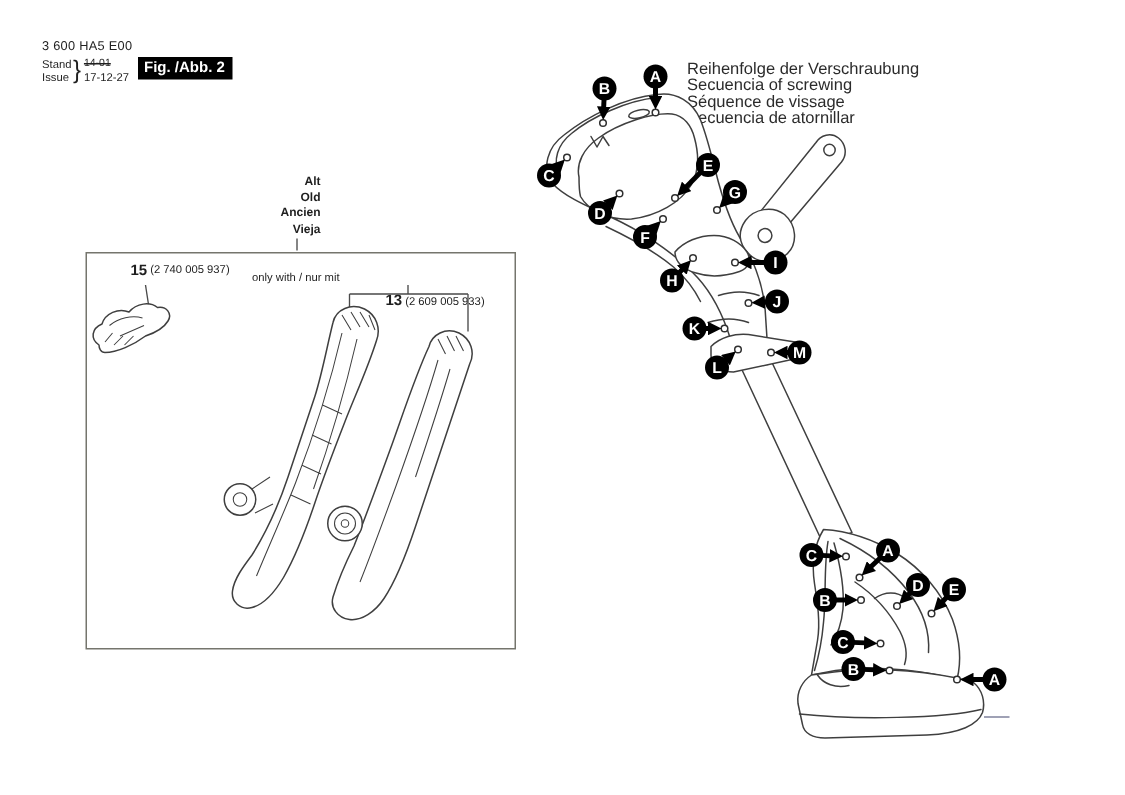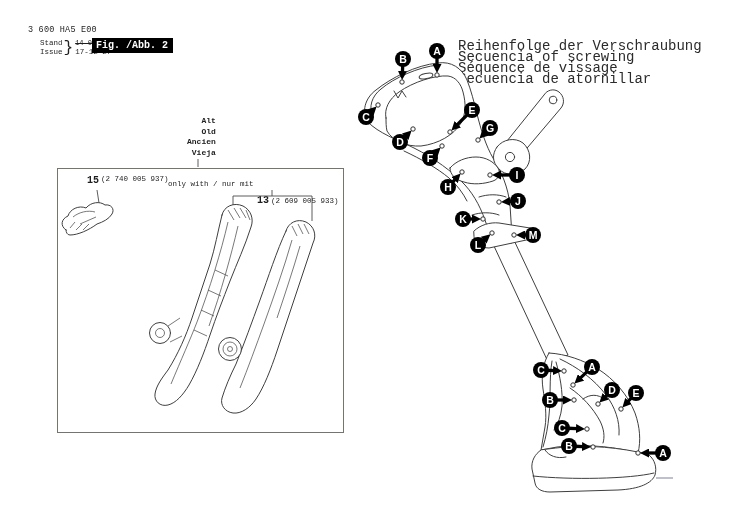--- a/index.html
+++ b/index.html
@@ -1,29 +1,29 @@
 <!DOCTYPE html>
 <html style="--line: #3f3f3f; --badge: #000000; --badge-text: #ffffff; --box-border: #75756d; --baseline: #9597ad;"><head>
 <meta charset="utf-8">
 <style>
   html,body{margin:0;padding:0;background:#fff;}
   .page{position:relative;width:750px;height:530px;background:#fff;overflow:hidden;
         font-family:"Liberation Sans",sans-serif;color:#1f1f1f;}
-  .abs{position:absolute;font-family:Liberation Mono, monospace;}
+  .abs{position:absolute;}
   
   .part-number{left:28px;top:25px;font-size:8.5px;letter-spacing:.2px;}
-  .stand-issue{left:28px;top:39px;display:flex;align-items:center;margin-left:12px;}
+  .stand-issue{left:28px;top:39px;display:flex;align-items:center;}
   .si-labels div{font-size:7.5px;line-height:8.5px;}
   .si-brace{font-size:16px;line-height:16px;margin:0 2px 0 1px;transform:scaleY(1.05);}
   .si-dates div{font-size:7.5px;line-height:8.5px;}
   .si-dates .old{font-size:7px;text-decoration:line-through;}
   .fig-badge{left:92px;top:38px;background:var(--badge,#000);color:var(--badge-text,#fff);
              font-weight:bold;font-size:10px;padding:2px 5px 2px 4px;white-space:nowrap;}
   
-  .seq-note{left:458px;top:41px;font-size:14px;line-height:11px;color:#2b2b2b;}
+  .seq-note{left:458px;top:41px;font-size:11px;line-height:11px;color:#2b2b2b;}
   .alt-note{left:187px;top:116px;font-size:8px;line-height:10.5px;font-weight:bold;text-align:right;}
   .footer-note{left:27px;top:460px;font-size:8px;line-height:10px;color:#2b2b2b;}
   
   .inset-box{left:57px;top:168px;width:285px;height:263px;border:1px solid var(--box-border,#75756d);}
   .p15-label{left:87px;top:175px;display:flex;align-items:flex-start;white-space:nowrap;}
   .p13-label{left:257px;top:175px;display:flex;align-items:baseline;white-space:nowrap;margin-top:20px;}
   .part-num{font-size:10px;font-weight:bold;}
   .part-code{font-size:7.5px;margin-left:2px;}
   .only-with{left:168px;top:180px;font-size:7.5px;white-space:nowrap;}
   

